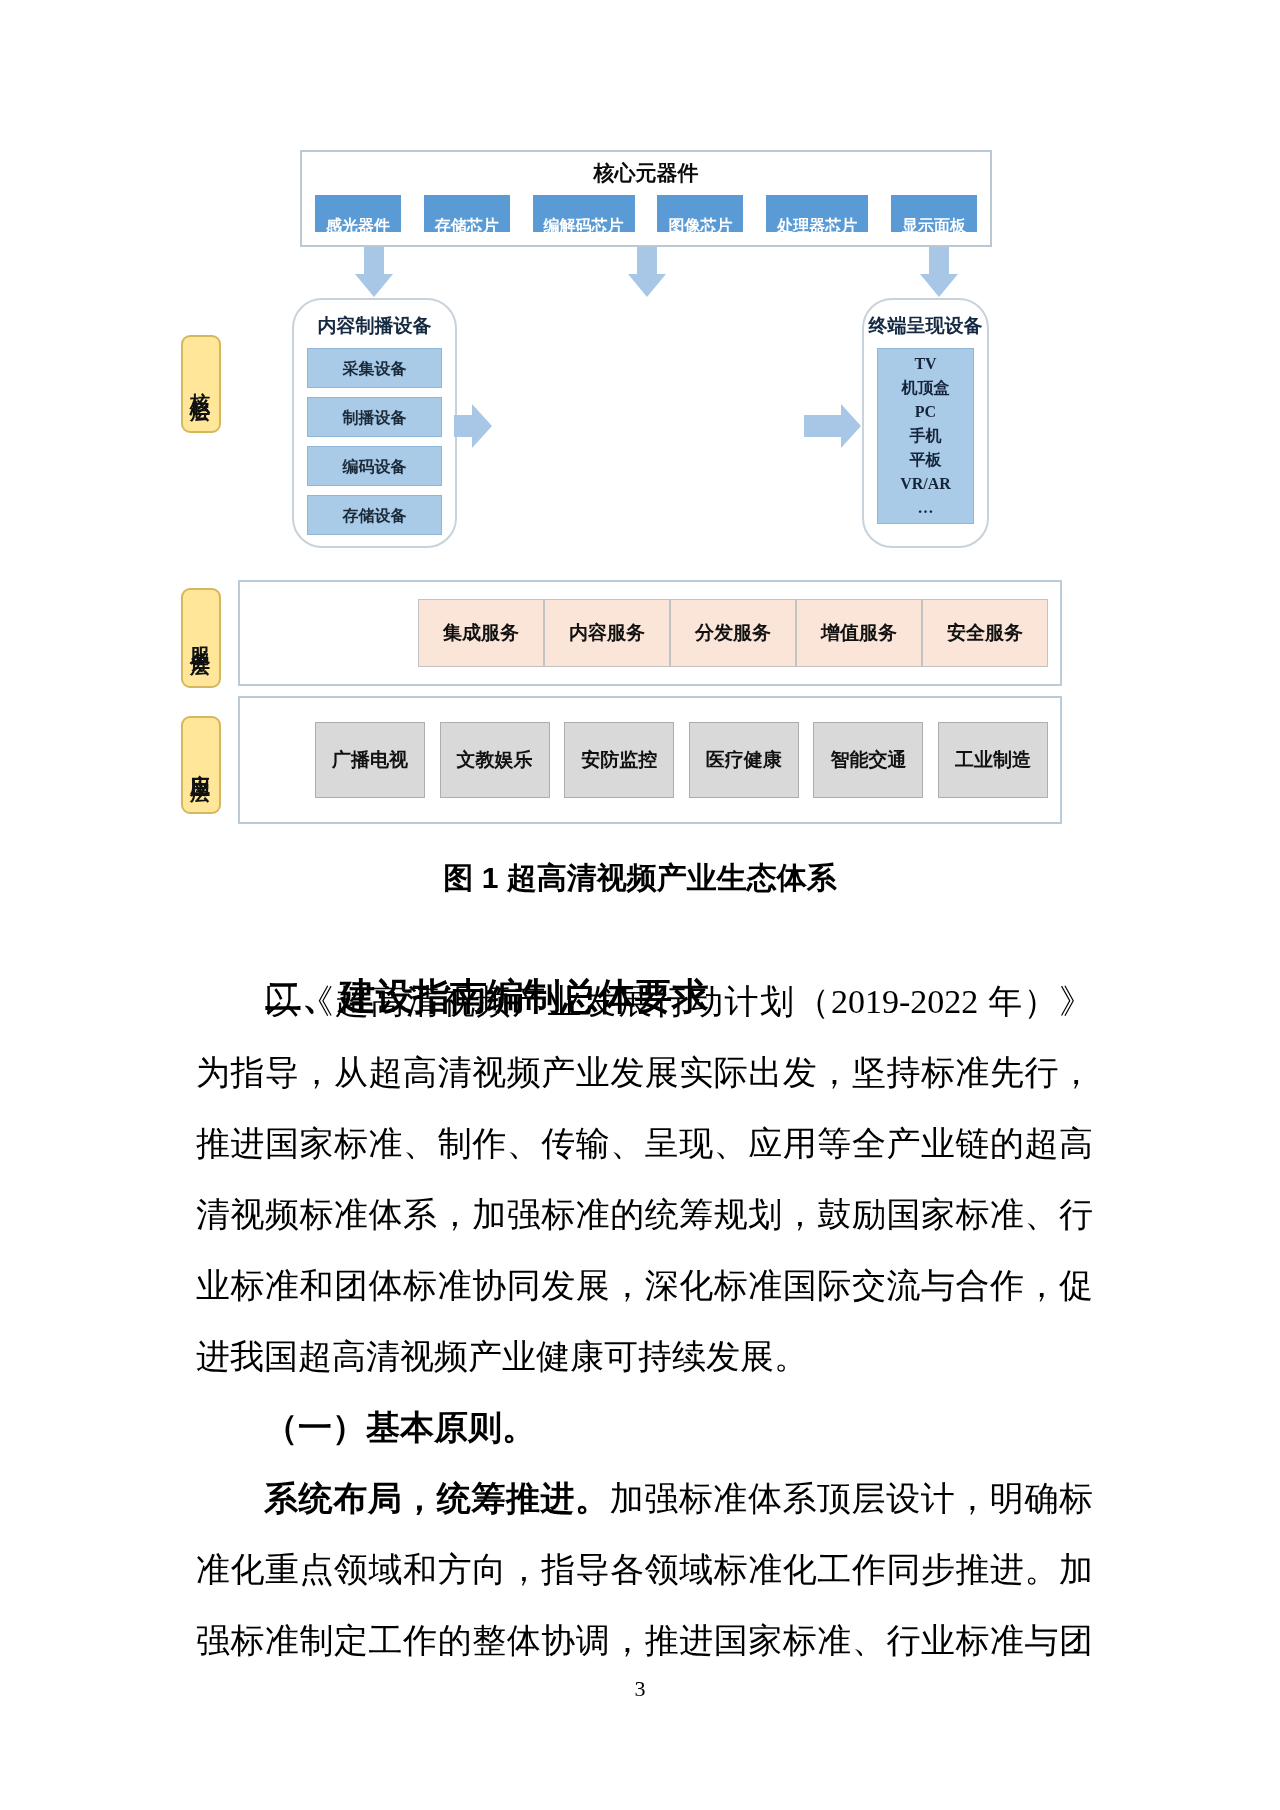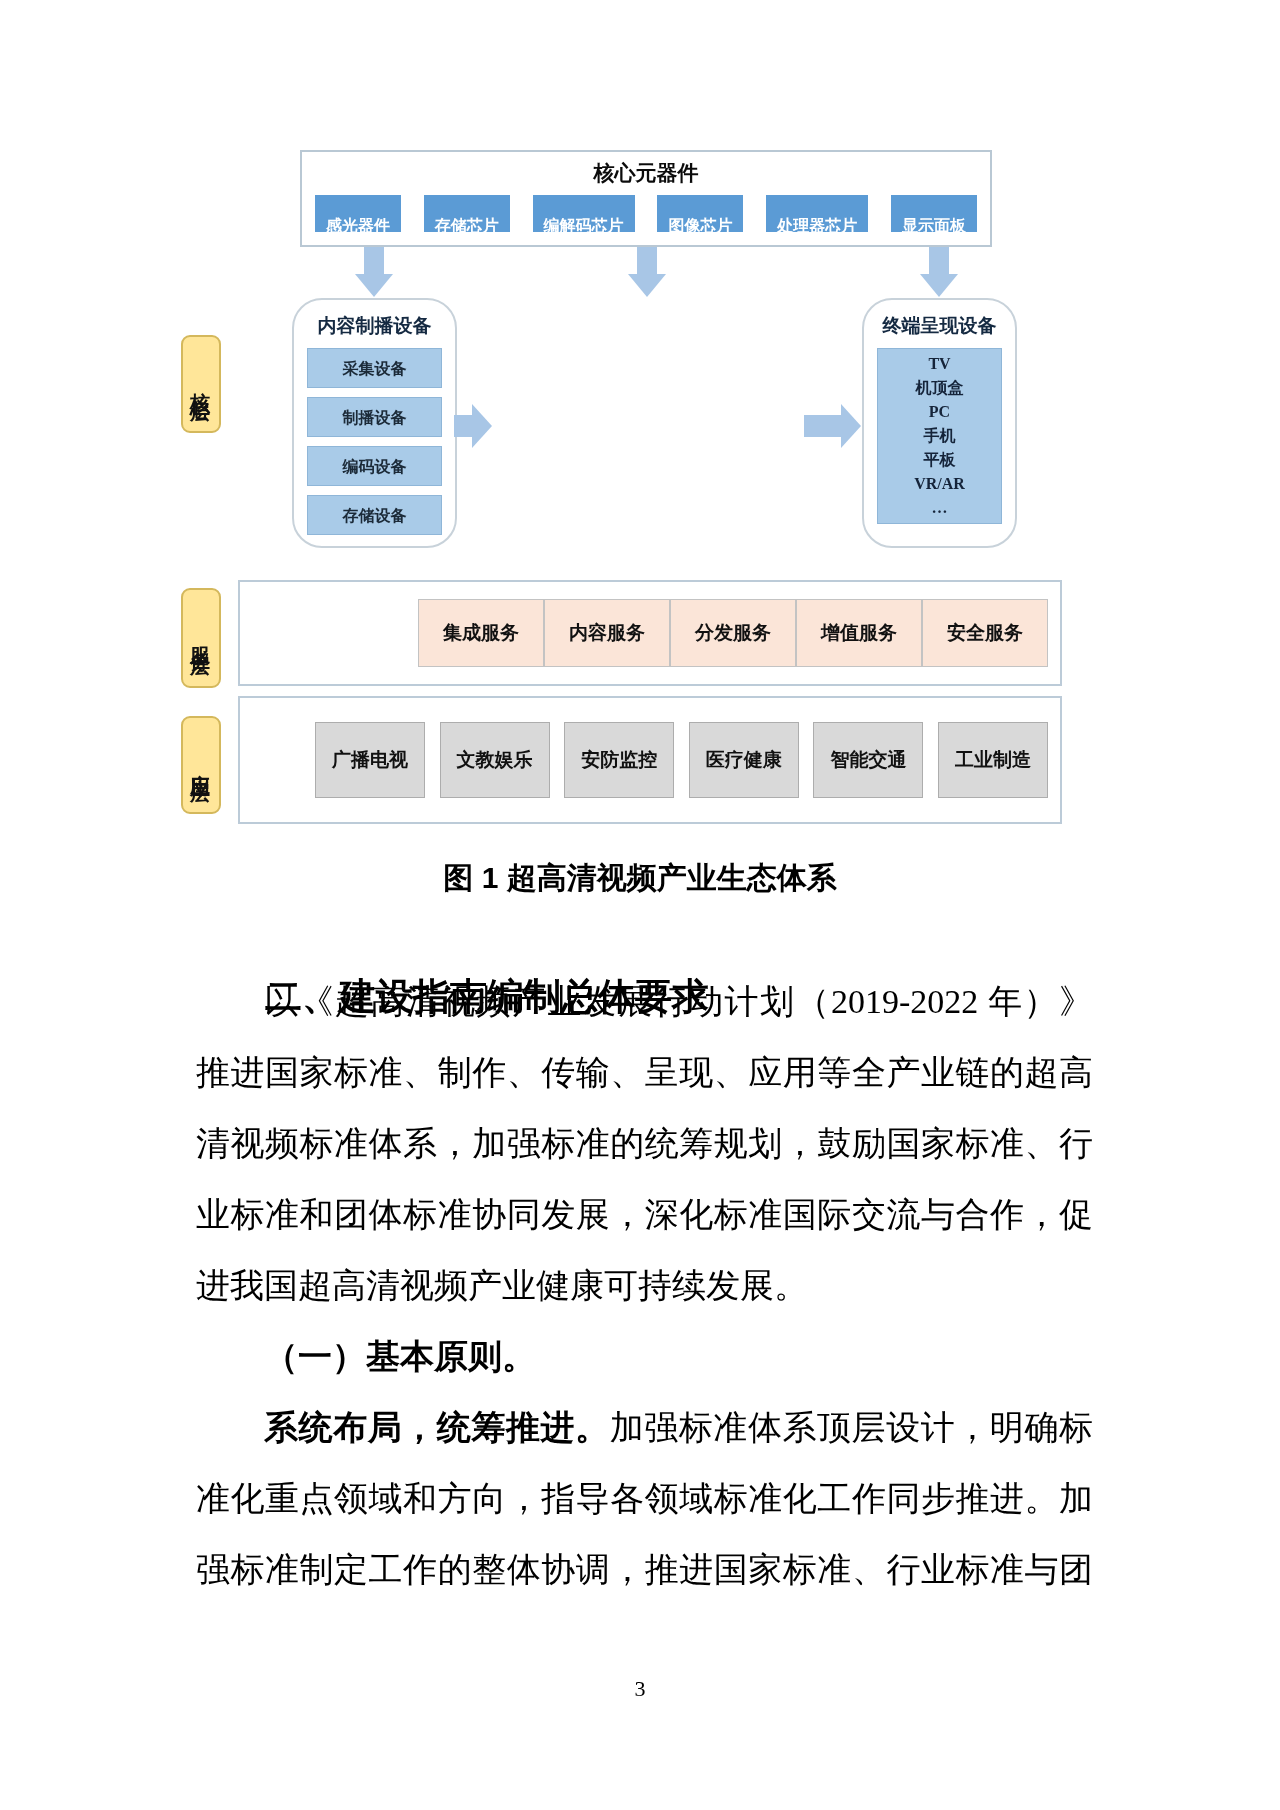--- a/index.html
+++ b/index.html
@@ -30,21 +30,21 @@
   .cont-title{text-align:center;font:bold 19px "Liberation Sans",sans-serif;color:#152a42;margin-top:13px;}
   .blue-item{background:#a9cbe8;border:1px solid #8fb6d8;color:#1b2a38;text-align:center;
              font:bold 16px "Liberation Sans",sans-serif;}
   .cont-left{left:292px;width:165px;}
   .cont-left .blue-item{margin:9px 13px 0;height:40px;line-height:40px;}
   .cont-left .blue-item:first-of-type{margin-top:13px;}
   .cont-mid{left:492px;width:311px;}
   .net-grid{display:grid;grid-template-columns:118px 148px;column-gap:22px;row-gap:24px;
             margin:22px 0 0 21px;}
   .net-grid .blue-item{height:55px;line-height:55px;}
-  .cont-right{left:862px;width:155px;}
+  .cont-right{left:862px;width:127px;}
   .terminal-box{margin:9px 13px 0;height:176px;background:#a9cbe8;border:1px solid #8fb6d8;
                 display:flex;flex-direction:column;justify-content:center;text-align:center;
                 font:bold 16px "Liberation Serif",serif;color:#15243a;line-height:24px;}
 
   .layer-label{left:181px;width:40px;background:#ffe699;border:2px solid #d4b85c;border-radius:9px;
                display:flex;align-items:center;justify-content:center;
                writing-mode:vertical-rl;text-orientation:upright;
                font:bold 20px "Liberation Sans",sans-serif;color:#111;letter-spacing:5px;}
 
   .wide-cont{left:238px;width:824px;background:#fff;border:2px solid #bccbd8;
@@ -153,20 +153,21 @@
     <div class="gray-box">智能交通</div>
     <div class="gray-box">工业制造</div>
   </div>
 
   <div class="abs caption">图 1 超高清视频产业生态体系</div>
 
   <div class="abs heading">二、建设指南编制总体要求</div>
 
   <div class="abs body-text">
     <div class="line just indent">以《超高清视频产业发展行动计划（2019-2022 年）》</div>
+    <div class="line just">为指导，从超高清视频产业发展实际出发，坚持标准先行，</div>
     <div class="line just">推进国家标准、制作、传输、呈现、应用等全产业链的超高</div>
     <div class="line just">清视频标准体系，加强标准的统筹规划，鼓励国家标准、行</div>
     <div class="line just">业标准和团体标准协同发展，深化标准国际交流与合作，促</div>
     <div class="line">进我国超高清视频产业健康可持续发展。</div>
     <div class="line indent sub">（一）基本原则。</div>
     <div class="line just indent"><span class="bold">系统布局，统筹推进。</span><span>加强标准体系顶层设计，明确标</span></div>
     <div class="line just">准化重点领域和方向，指导各领域标准化工作同步推进。加</div>
     <div class="line just">强标准制定工作的整体协调，推进国家标准、行业标准与团</div>
   </div>
 

